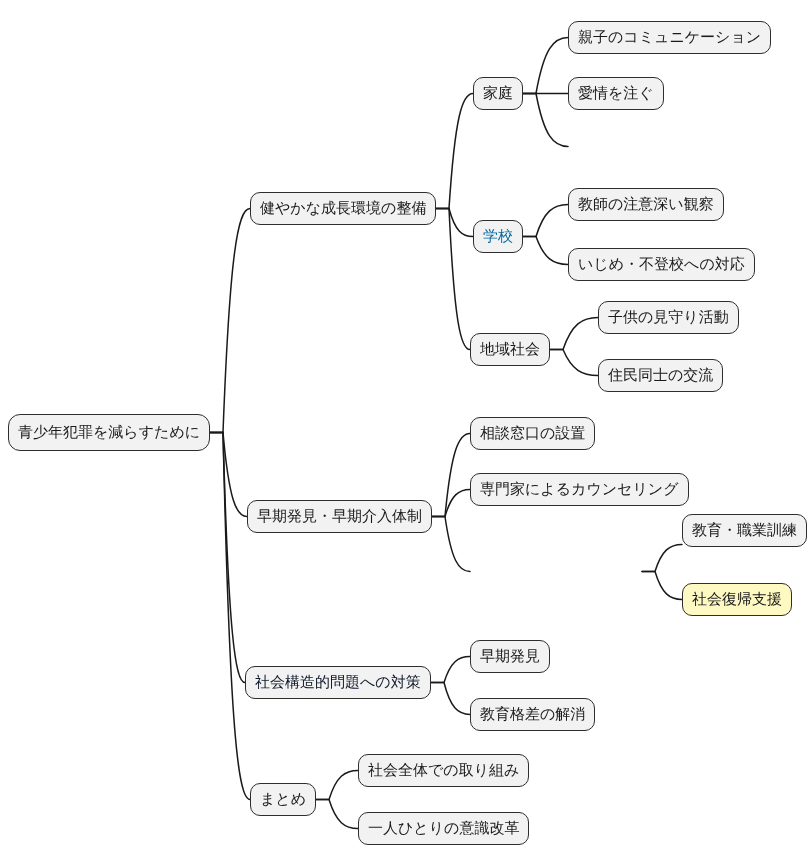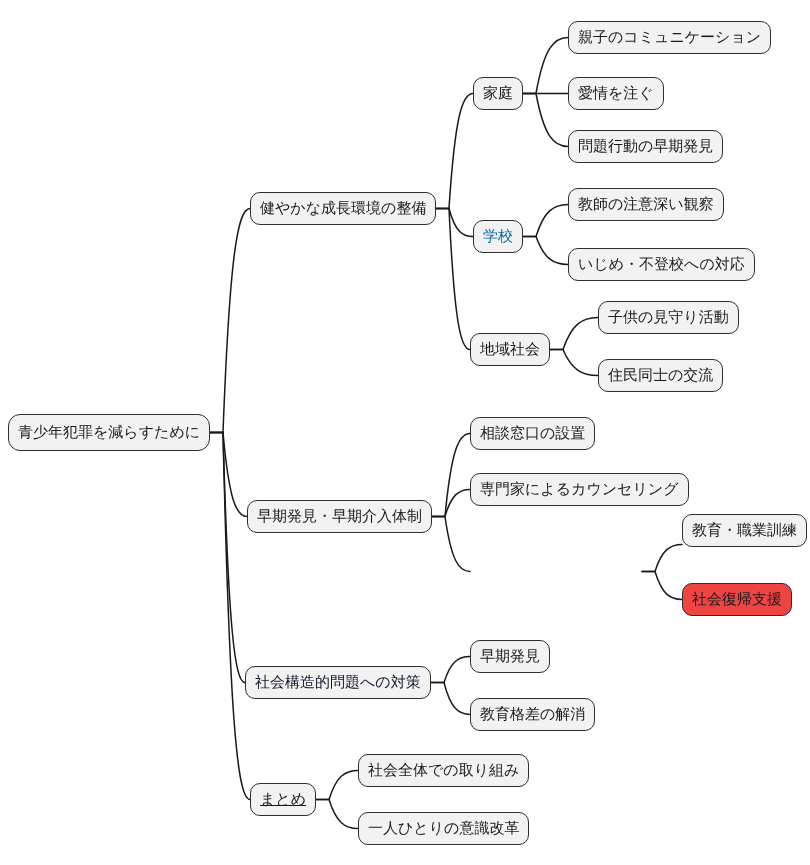--- a/index.html
+++ b/index.html
@@ -78,23 +78,20 @@
     </div>
     <div class="node" style="left: 473px; top: 77px; background: rgb(242, 242, 242); border-color: rgb(46, 46, 46); color: rgb(26, 26, 26);">
       <span>家庭</span>
     </div>
     <div class="node" style="left: 568px; top: 21px; background: rgb(242, 242, 242); border-color: rgb(46, 46, 46); color: rgb(26, 26, 26);">
       <span>親子のコミュニケーション</span>
     </div>
     <div class="node" style="left: 568px; top: 77px; background: rgb(242, 242, 242); border-color: rgb(46, 46, 46); color: rgb(26, 26, 26);">
       <span>愛情を注ぐ</span>
     </div>
-    <div class="node" style="left: 568px; top: 130px; background: rgb(242, 242, 242); border-color: rgb(46, 46, 46); color: rgb(26, 26, 26);">
-      <span>問題行動の早期発見</span>
-    </div>
     <div class="node" style="left: 473px; top: 220px; background: rgb(242, 242, 242); border-color: rgb(46, 46, 46); color: #0369a1;">
       <span>学校</span>
     </div>
     <div class="node" style="left: 568px; top: 188px; background: rgb(242, 242, 242); border-color: rgb(46, 46, 46); color: rgb(26, 26, 26);">
       <span>教師の注意深い観察</span>
     </div>
     <div class="node" style="left: 568px; top: 248px; background: rgb(242, 242, 242); border-color: rgb(46, 46, 46); color: rgb(26, 26, 26);">
       <span>いじめ・不登校への対応</span>
     </div>
     <div class="node" style="left: 470px; top: 333px; background: rgb(242, 242, 242); border-color: rgb(46, 46, 46); color: rgb(26, 26, 26);">
@@ -111,33 +108,33 @@
     </div>
     <div class="node" style="left: 470px; top: 417px; background: rgb(242, 242, 242); border-color: rgb(46, 46, 46); color: rgb(26, 26, 26);">
       <span>相談窓口の設置</span>
     </div>
     <div class="node" style="left: 470px; top: 473px; background: rgb(242, 242, 242); border-color: rgb(46, 46, 46); color: rgb(26, 26, 26);">
       <span>専門家によるカウンセリング</span>
     </div>
     <div class="node" style="left: 682px; top: 514px; background: rgb(242, 242, 242); border-color: rgb(46, 46, 46); color: rgb(26, 26, 26);">
       <span>教育・職業訓練</span>
     </div>
-    <div class="node" style="left: 682px; top: 583px; background: #ef4444; border-color: rgb(46, 46, 46); color: rgb(26, 26, 26);">
+    <div class="node" style="left: 682px; top: 583px; background: #fef9c3; border-color: rgb(46, 46, 46); color: rgb(26, 26, 26);">
       <span>社会復帰支援</span>
     </div>
     <div class="node" style="left: 245px; top: 666px; background: rgb(242, 242, 242); border-color: rgb(46, 46, 46); color: #0f172a;">
       <span>社会構造的問題への対策</span>
     </div>
     <div class="node" style="left: 470px; top: 640px; background: rgb(242, 242, 242); border-color: rgb(46, 46, 46); color: rgb(26, 26, 26);">
       <span>早期発見</span>
     </div>
     <div class="node" style="left: 470px; top: 698px; background: rgb(242, 242, 242); border-color: rgb(46, 46, 46); color: rgb(26, 26, 26);">
       <span>教育格差の解消</span>
     </div>
-    <div class="node" style="left: 250px; top: 783px; background: rgb(242, 242, 242); border-color: rgb(46, 46, 46); color: rgb(26, 26, 26); text-decoration: underline;">
+    <div class="node" style="left: 250px; top: 783px; background: rgb(242, 242, 242); border-color: rgb(46, 46, 46); color: rgb(26, 26, 26);">
       <span>まとめ</span>
     </div>
     <div class="node" style="left: 358px; top: 754px; background: rgb(242, 242, 242); border-color: rgb(46, 46, 46); color: rgb(26, 26, 26);">
       <span>社会全体での取り組み</span>
     </div>
     <div class="node" style="left: 358px; top: 812px; background: rgb(242, 242, 242); border-color: rgb(46, 46, 46); color: rgb(26, 26, 26);">
       <span>一人ひとりの意識改革</span>
     </div>
   </div>
 

